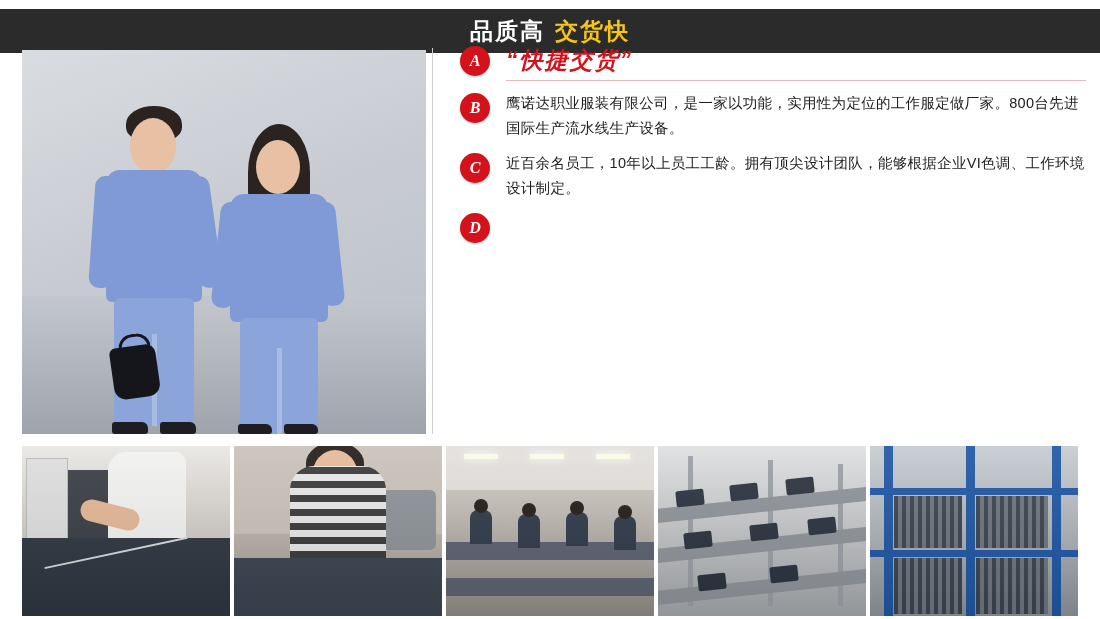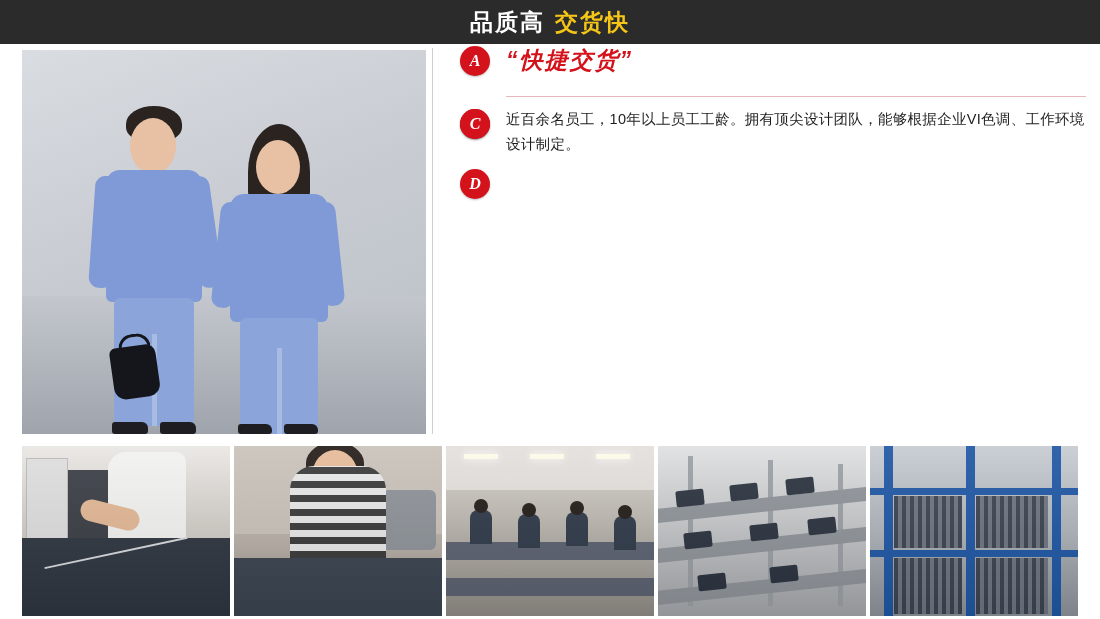--- a/index.html
+++ b/index.html
@@ -16,21 +16,21 @@
   .page {
     position: relative;
     width: 1100px;
     height: 619px;
   }
 
   
   .header-bar {
     position: absolute;
     left: 0;
-    top: 0;
+    top: 9px;
     width: 1100px;
     height: 44px;
     background: #2b2b2b;
     display: flex;
     align-items: center;
     justify-content: center;
   }
   .header-text {
     font-size: 23px;
     font-weight: bold;
@@ -194,21 +194,21 @@
     box-shadow: 0 1px 2px rgba(0,0,0,0.25);
   }
   .feature-title {
     font-size: 23px;
     font-weight: bold;
     color: #d4121b;
     font-family: "Liberation Sans", sans-serif;
     letter-spacing: 2px;
     line-height: 32px;
     font-style: italic;
-    padding-bottom: 20px;
+    padding-bottom: 4px;
     border-bottom: 1px solid #e8b9bb;
     display: block;
   }
   .feature-body {
     font-size: 14.5px;
     color: #1d1d1d;
     line-height: 25px;
     margin-top: 6px;
     letter-spacing: 0.3px;
     font-family: "Liberation Sans", sans-serif;
@@ -318,20 +318,21 @@
 
     <div class="features">
 
       <div class="feature">
         <div class="badge">A</div>
         <div class="feature-title">“快捷交货”</div>
       </div>
 
       <div class="feature">
         <div class="badge">B</div>
+        <div class="feature-body">鹰诺达职业服装有限公司，是一家以功能，实用性为定位的工作服定做厂家。800台先进国际生产流水线生产设备。</div>
       </div>
 
       <div class="feature">
         <div class="badge">C</div>
         <div class="feature-body">近百余名员工，10年以上员工工龄。拥有顶尖设计团队，能够根据企业VI色调、工作环境设计制定。</div>
       </div>
 
       <div class="feature">
         <div class="badge">D</div>
       </div>

